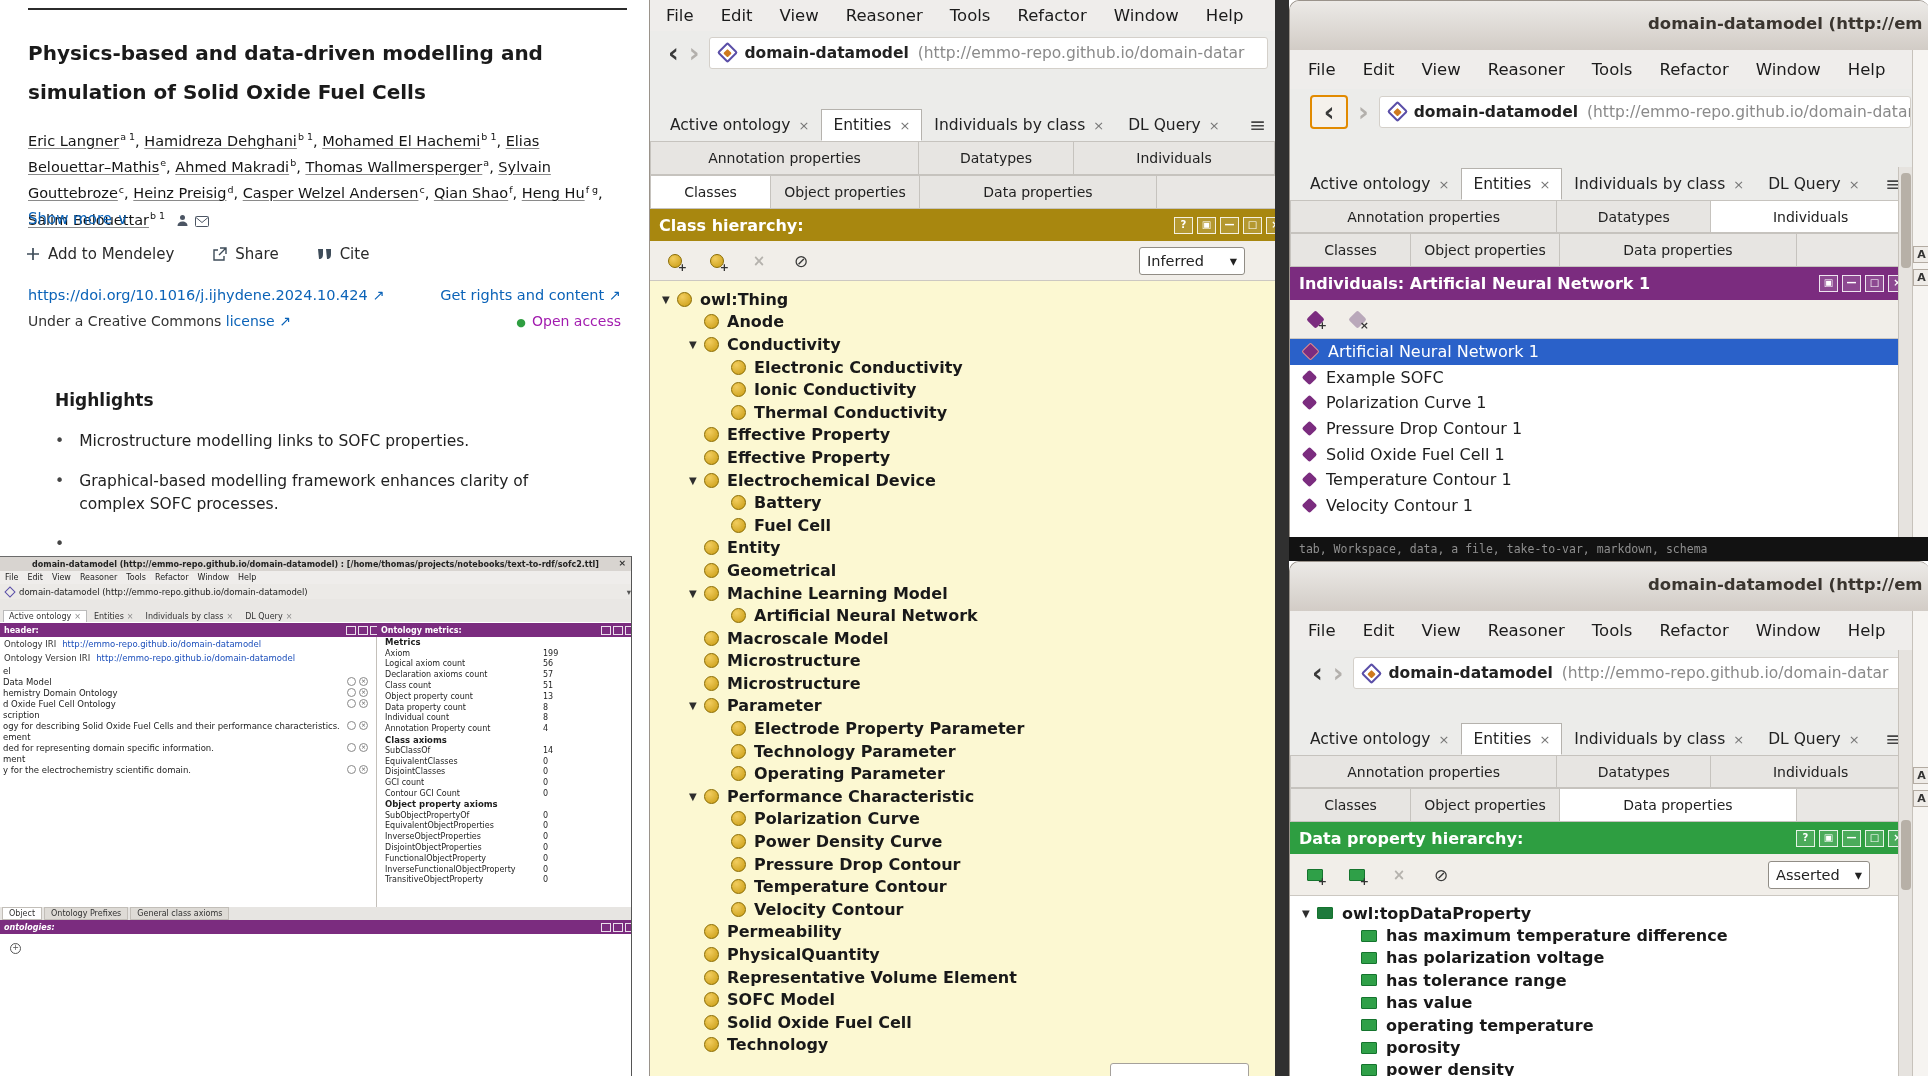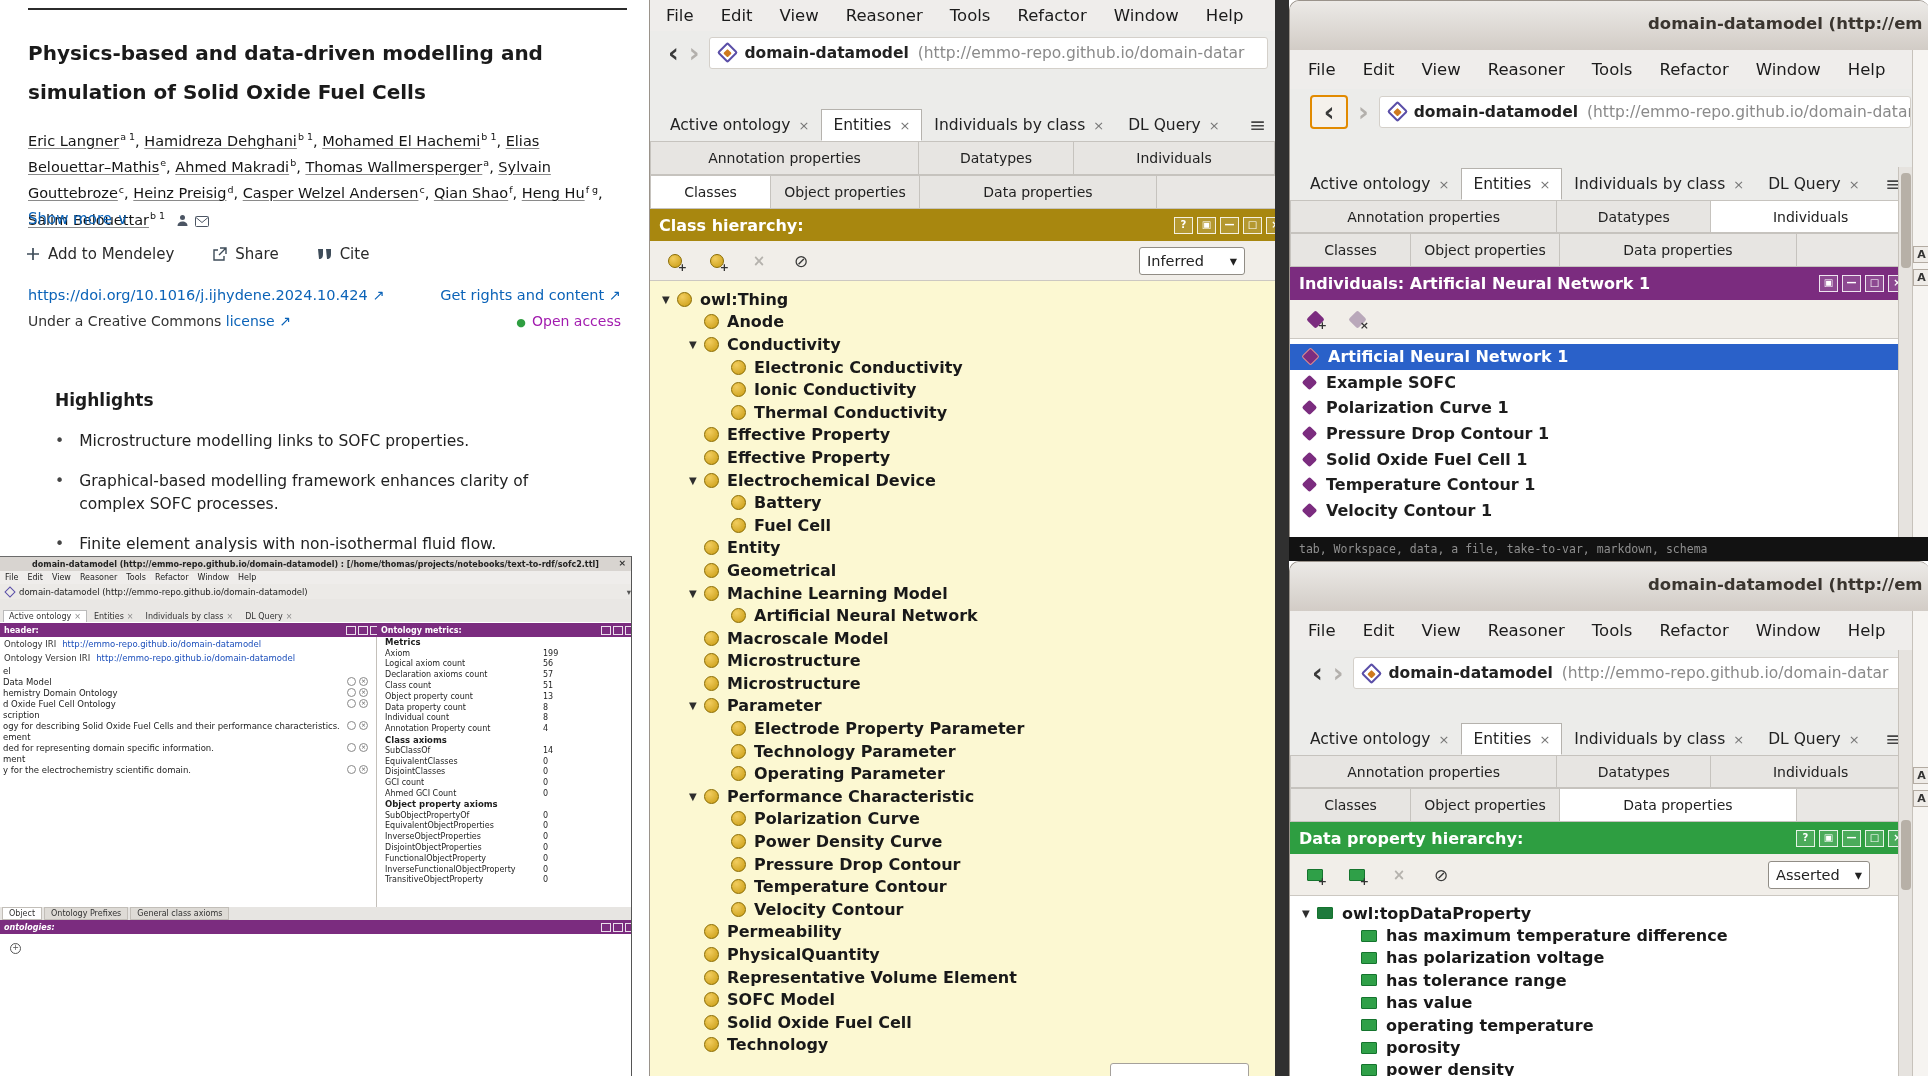--- a/index.html
+++ b/index.html
@@ -59,21 +59,21 @@
   .badge{position:absolute;right:1px;bottom:-1px;font-size:11px;font-weight:bold;color:#333;line-height:1;}
   .grayx{color:#b5b2ad;font-size:15px;font-weight:bold;}
   .slashc{color:#3a3a3a;font-size:17px;}
   .seldd{margin-left:auto;background:#fff;border:1px solid #918d86;border-radius:3px;height:26px;display:flex;align-items:center;justify-content:space-between;padding:0 7px;font-size:14.5px;color:#222;}
   .tree{background:#fcf8d2;overflow:hidden;padding-top:7px;}
   .trow{height:22.6px;display:flex;align-items:center;padding-left:calc(12px + var(--depth,0)*27px);white-space:nowrap;}
   .tri{width:15px;font-size:10px;color:#2e2e2e;visibility:hidden;flex:0 0 auto;}
   .trow.exp .tri,.drow.exp .tri{visibility:visible;}
   .cicon{width:13px;height:13px;border-radius:50%;background:radial-gradient(circle at 35% 30%,#f2cd5e,#c89b12);border:1px solid #8a6b00;margin-right:8px;flex:0 0 auto;}
   .tlab,.dlab{font-size:16px;font-weight:bold;color:#191919;}
-  .ilist{background:#fff;padding-top:5px;font-weight:bold;}
+  .ilist{background:#fff;}
   .irow{height:25.6px;display:flex;align-items:center;gap:11px;padding-left:14px;font-size:16px;color:#1d1d1d;white-space:nowrap;}
   .irow.sel{background:#2a61c9;color:#fff;}
   .idia{width:11px;height:11px;background:#7b2c7f;transform:rotate(45deg);border-radius:2px;flex:0 0 auto;}
   .irow.sel .idia{border:1px solid #e08d8d;}
   .dtree{background:#fff;padding-top:6px;overflow:hidden;}
   .drow{height:22.4px;display:flex;align-items:center;padding-left:calc(12px + var(--depth,0)*44px);white-space:nowrap;}
   .dpic{width:14px;height:10px;background:#2fa048;border:1px solid #15742e;margin-right:9px;border-radius:1px;flex:0 0 auto;}
   .drow.root .dpic{background:#1e7a3c;}
   .ttlbar{background:linear-gradient(#eceae7,#d2ccc6);border-bottom:1px solid #b3aba2;}
   .ttl{position:absolute;left:358px;top:13px;font-weight:bold;font-size:16.5px;color:#3a352f;white-space:nowrap;}
@@ -200,21 +200,20 @@
           <span>Microstructure modelling links to SOFC properties.</span>
         </div>
 
         <div class="hl-item">
           <span class="hl-b">•</span>
           <span>Graphical-based modelling framework enhances clarity of complex SOFC processes.</span>
         </div>
 
         <div class="hl-item">
           <span class="hl-b">•</span>
-          <span>Finite element analysis with non-isothermal fluid flow.</span>
         </div>
       </div>
   </div>
 
   <div id="mini" class="abs">
     <div class="abs m-ttl">
         <span>domain-datamodel (http://emmo-repo.github.io/domain-datamodel) : [/home/thomas/projects/notebooks/text-to-rdf/sofc2.ttl]</span>
         <span class="m-x">×</span>
       </div>
     <div class="abs m-menu">
@@ -425,21 +424,21 @@
         </div>
 
         <div class="mrow">
           <span class="mh"></span>
           <span class="ml">GCI count</span>
           <span class="mv">0</span>
         </div>
 
         <div class="mrow">
           <span class="mh"></span>
-          <span class="ml">Ahmed GCI Count</span>
+          <span class="ml">Contour GCI Count</span>
           <span class="mv">0</span>
         </div>
 
         <div class="mrow hdr">
           <span class="mh">Object property axioms</span>
           <span class="ml"></span>
           <span class="mv"></span>
         </div>
 
         <div class="mrow">

